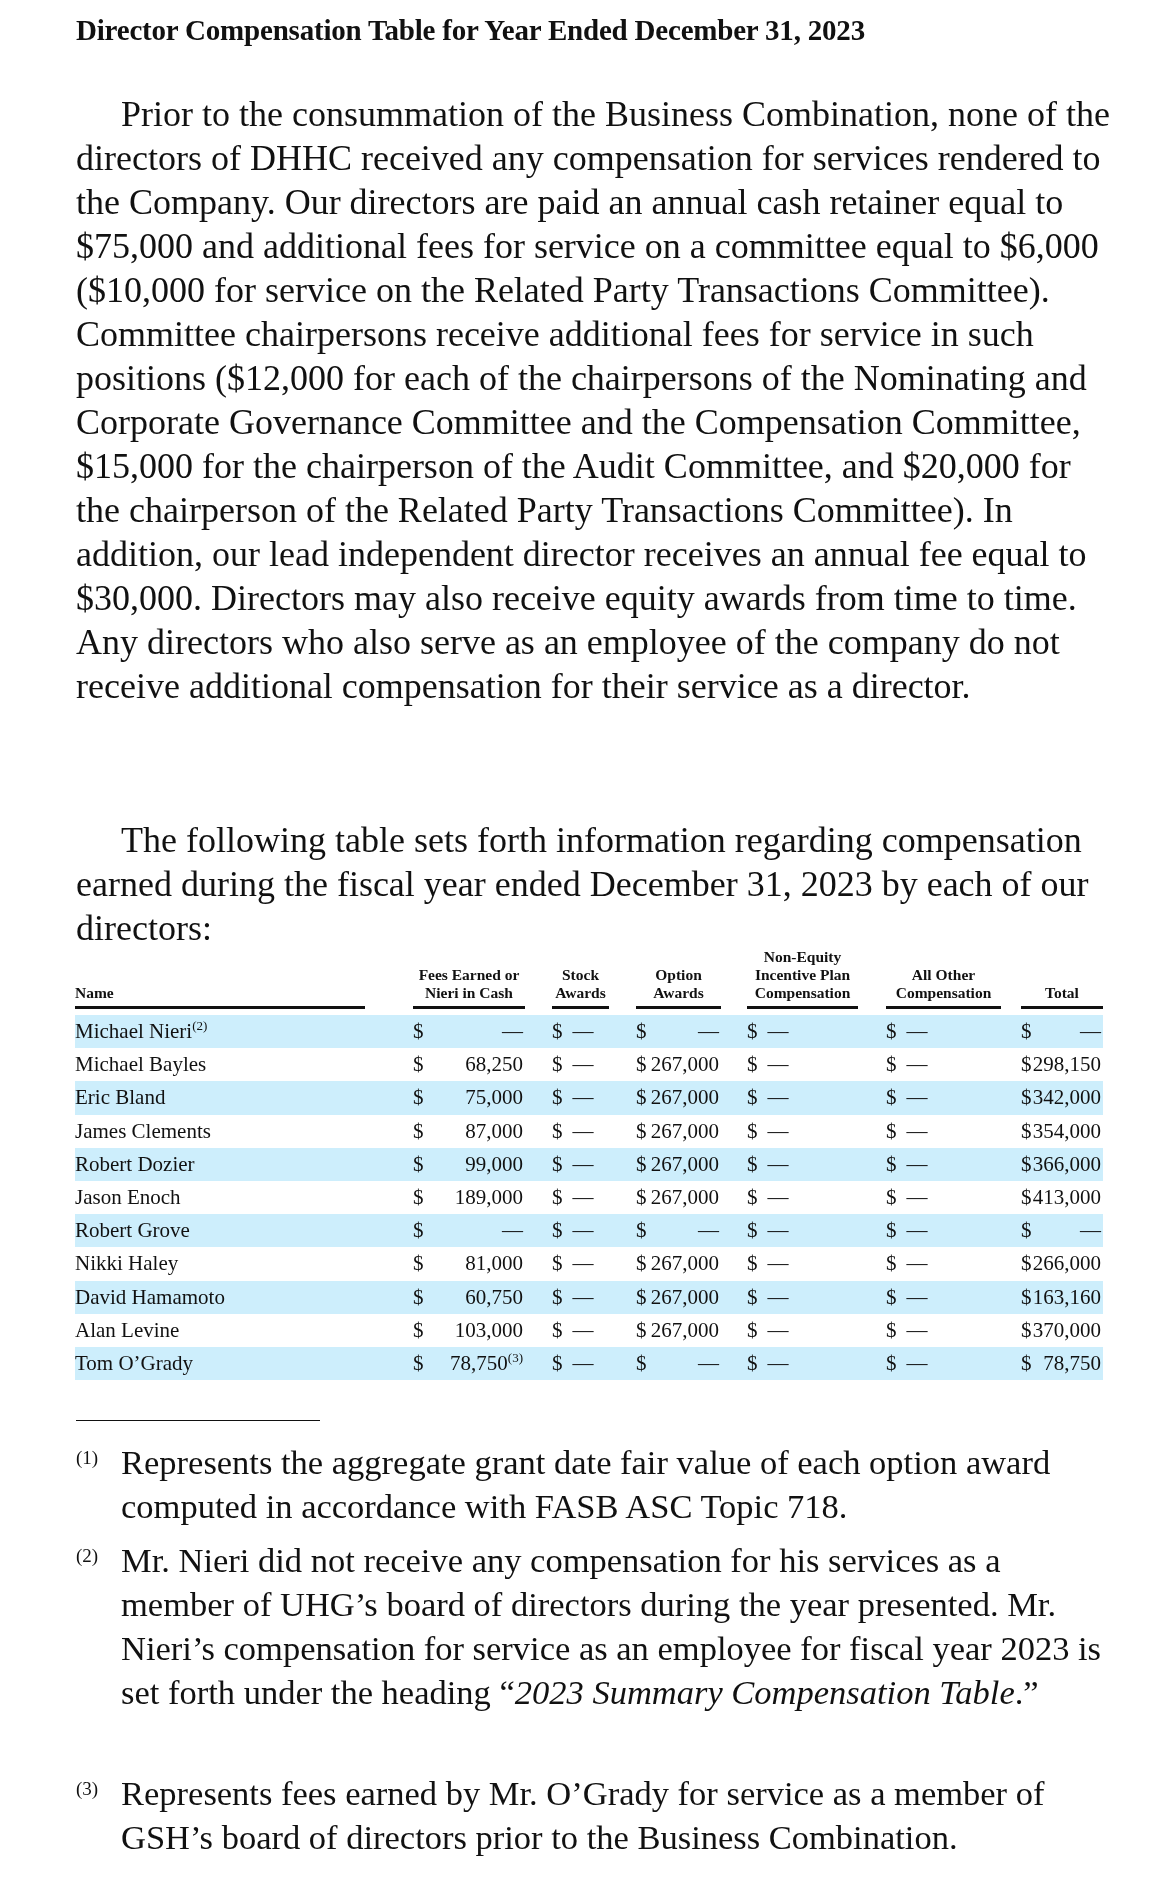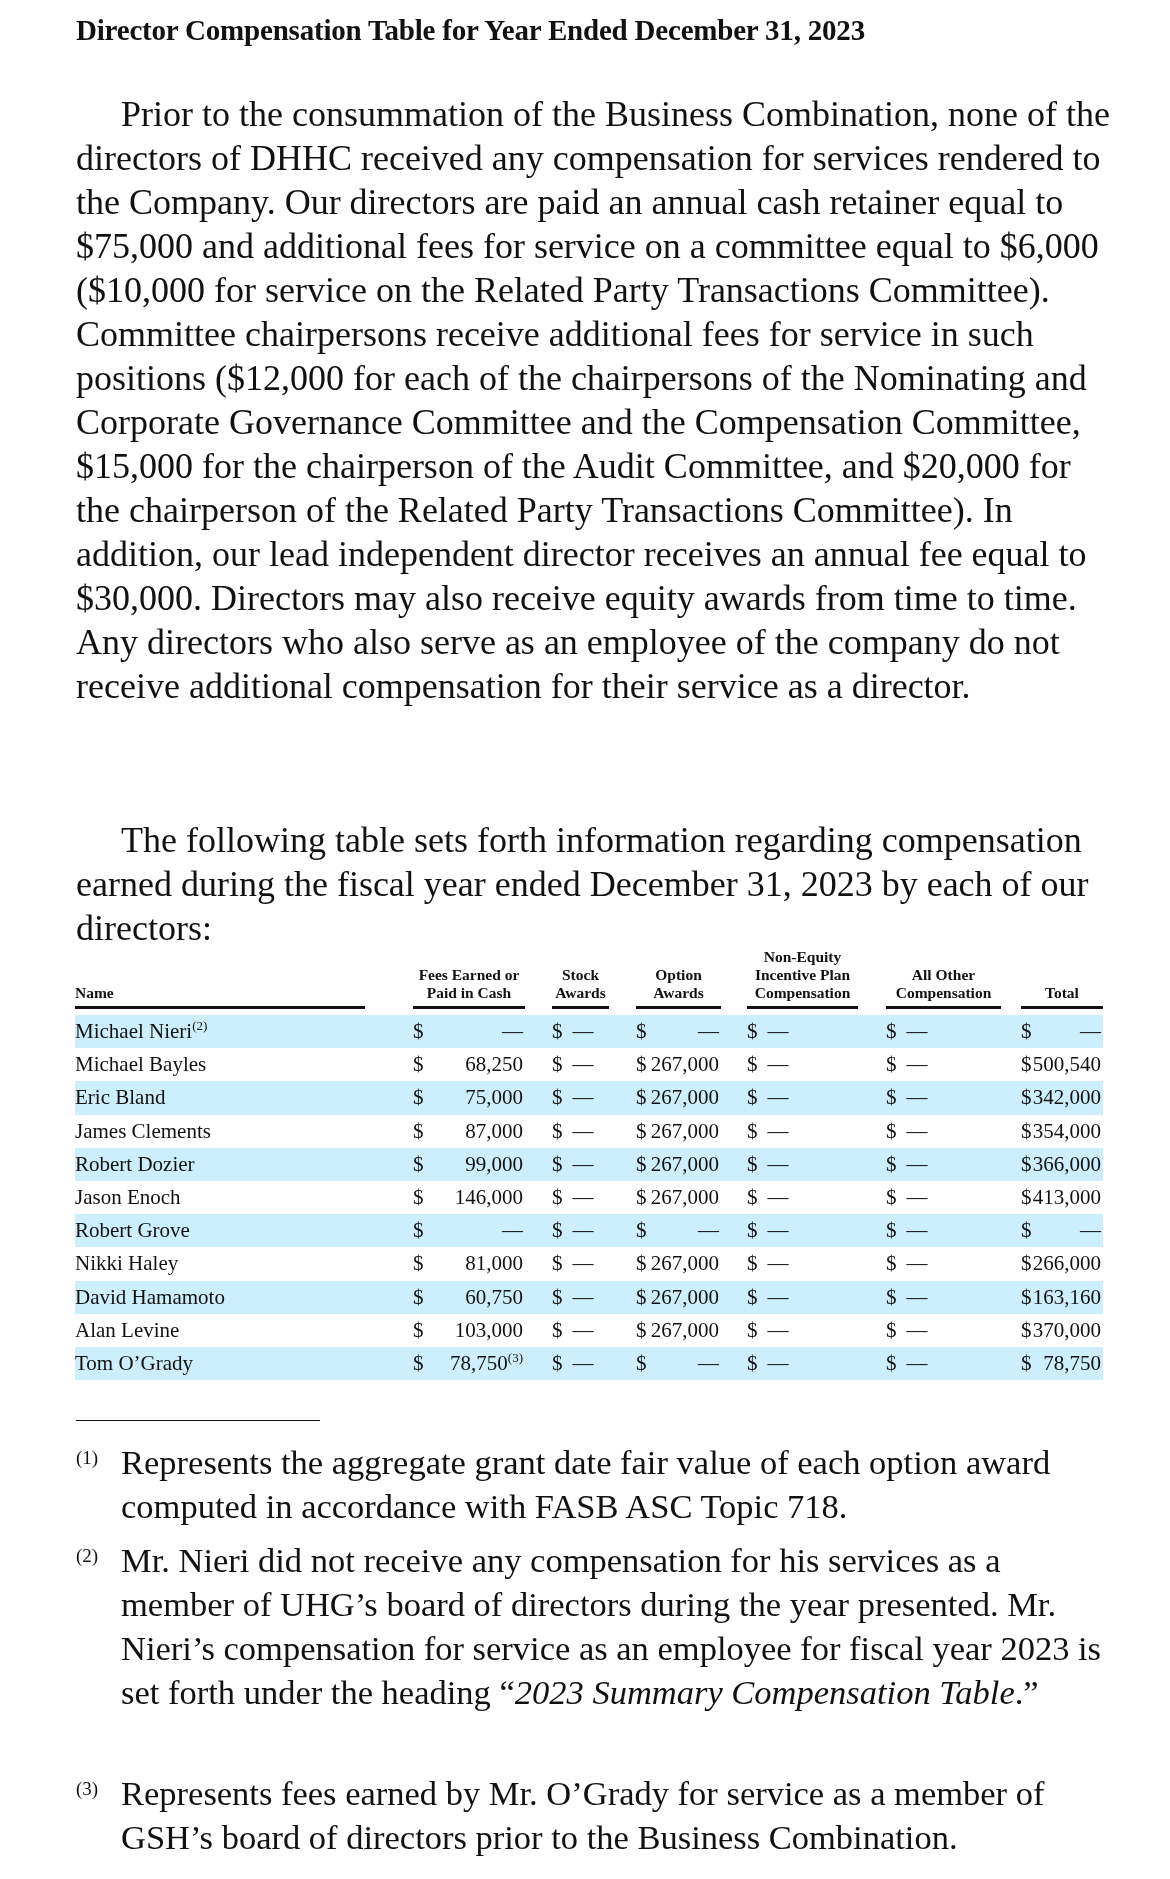--- a/index.html
+++ b/index.html
@@ -33,21 +33,21 @@
 <div class="title">Director Compensation Table for Year Ended December 31, 2023</div>
 
 <div class="para" id="p1"><span class="indent"></span><span>Prior to the consummation of the Business Combination, none of the directors of DHHC received any compensation for services rendered to the Company. Our directors are paid an annual cash retainer equal to $75,000 and additional fees for service on a committee equal to $6,000 ($10,000 for service on the Related Party Transactions Committee). Committee chairpersons receive additional fees for service in such positions ($12,000 for each of the chairpersons of the Nominating and Corporate Governance Committee and the Compensation Committee, $15,000 for the chairperson of the Audit Committee, and $20,000 for the chairperson of the Related Party Transactions Committee). In addition, our lead independent director receives an annual fee equal to $30,000. Directors may also receive equity awards from time to time. Any directors who also serve as an employee of the company do not receive additional compensation for their service as a director.</span></div>
 <div class="para" id="p2"><span class="indent"></span><span>The following table sets forth information regarding compensation earned during the fiscal year ended December 31, 2023 by each of our directors:</span></div>
 
 <table class="comp">
   <thead>
     <tr>
       <th class="name" style="width:290px"><span>Name</span><span class="rule"></span></th>
       <th style="width:48px"></th>
-      <th style="width:112px"><span>Fees Earned or</span><br><span>Paid in Cash</span><span class="rule"></span></th>
+      <th style="width:112px"><span>Fees Earned or</span><br><span>Nieri in Cash</span><span class="rule"></span></th>
       <th style="width:27px"></th>
       <th style="width:57px"><span>Stock</span><br><span>Awards</span><span class="rule"></span></th>
       <th style="width:27px"></th>
       <th style="width:85px"><span>Option</span><br><span>Awards</span><span class="rule"></span></th>
       <th style="width:26px"></th>
       <th style="width:111px"><span>Non-Equity</span><br><span>Incentive Plan</span><br><span>Compensation</span><span class="rule"></span></th>
       <th style="width:28px"></th>
       <th style="width:115px"><span>All Other</span><br><span>Compensation</span><span class="rule"></span></th>
       <th style="width:20px"></th>
       <th style="width:82px"><span>Total</span><span class="rule"></span></th>
@@ -133,21 +133,21 @@
         <td class="c">
           <div class="cell" style="justify-content:flex-start;gap:10px">
             <span>$</span>
             <span class="v">—</span>
           </div>
         </td>
         <td class="c"></td>
         <td class="c">
           <div class="cell">
             <span>$</span>
-            <span class="v">500,540</span>
+            <span class="v">298,150</span>
           </div>
         </td>
       </tr>
       <tr class="shaded">
         <td class="c"><span>Eric Bland</span></td>
         <td class="c"></td>
         <td class="c">
           <div class="cell">
             <span>$</span>
             <span class="v">75,000</span>
@@ -278,21 +278,21 @@
             <span class="v">366,000</span>
           </div>
         </td>
       </tr>
       <tr>
         <td class="c"><span>Jason Enoch</span></td>
         <td class="c"></td>
         <td class="c">
           <div class="cell">
             <span>$</span>
-            <span class="v">146,000</span>
+            <span class="v">189,000</span>
           </div>
         </td>
         <td class="c"></td>
         <td class="c">
           <div class="cell" style="justify-content:flex-start;gap:10px">
             <span>$</span>
             <span class="v">—</span>
           </div>
         </td>
         <td class="c"></td>

